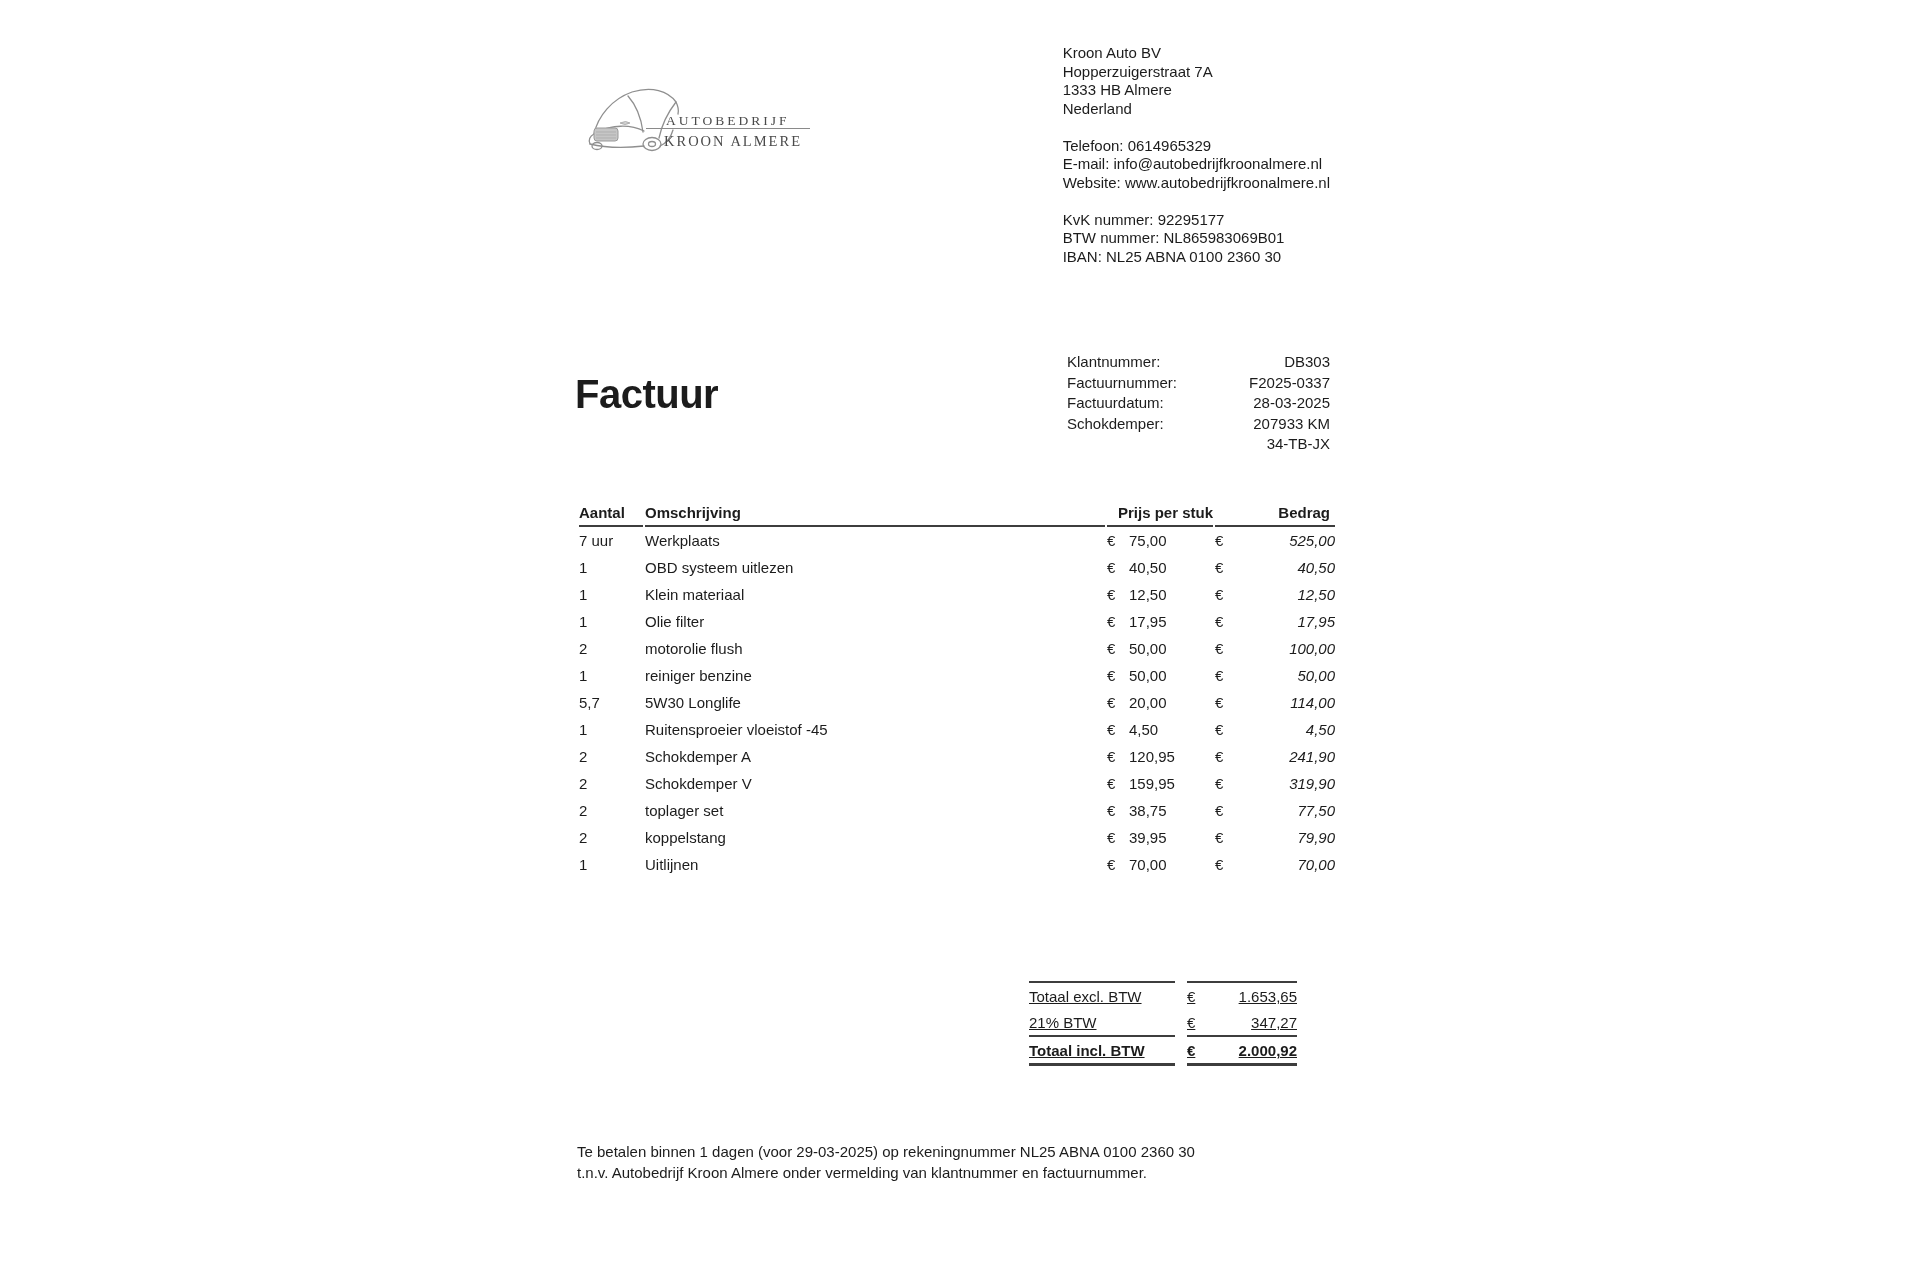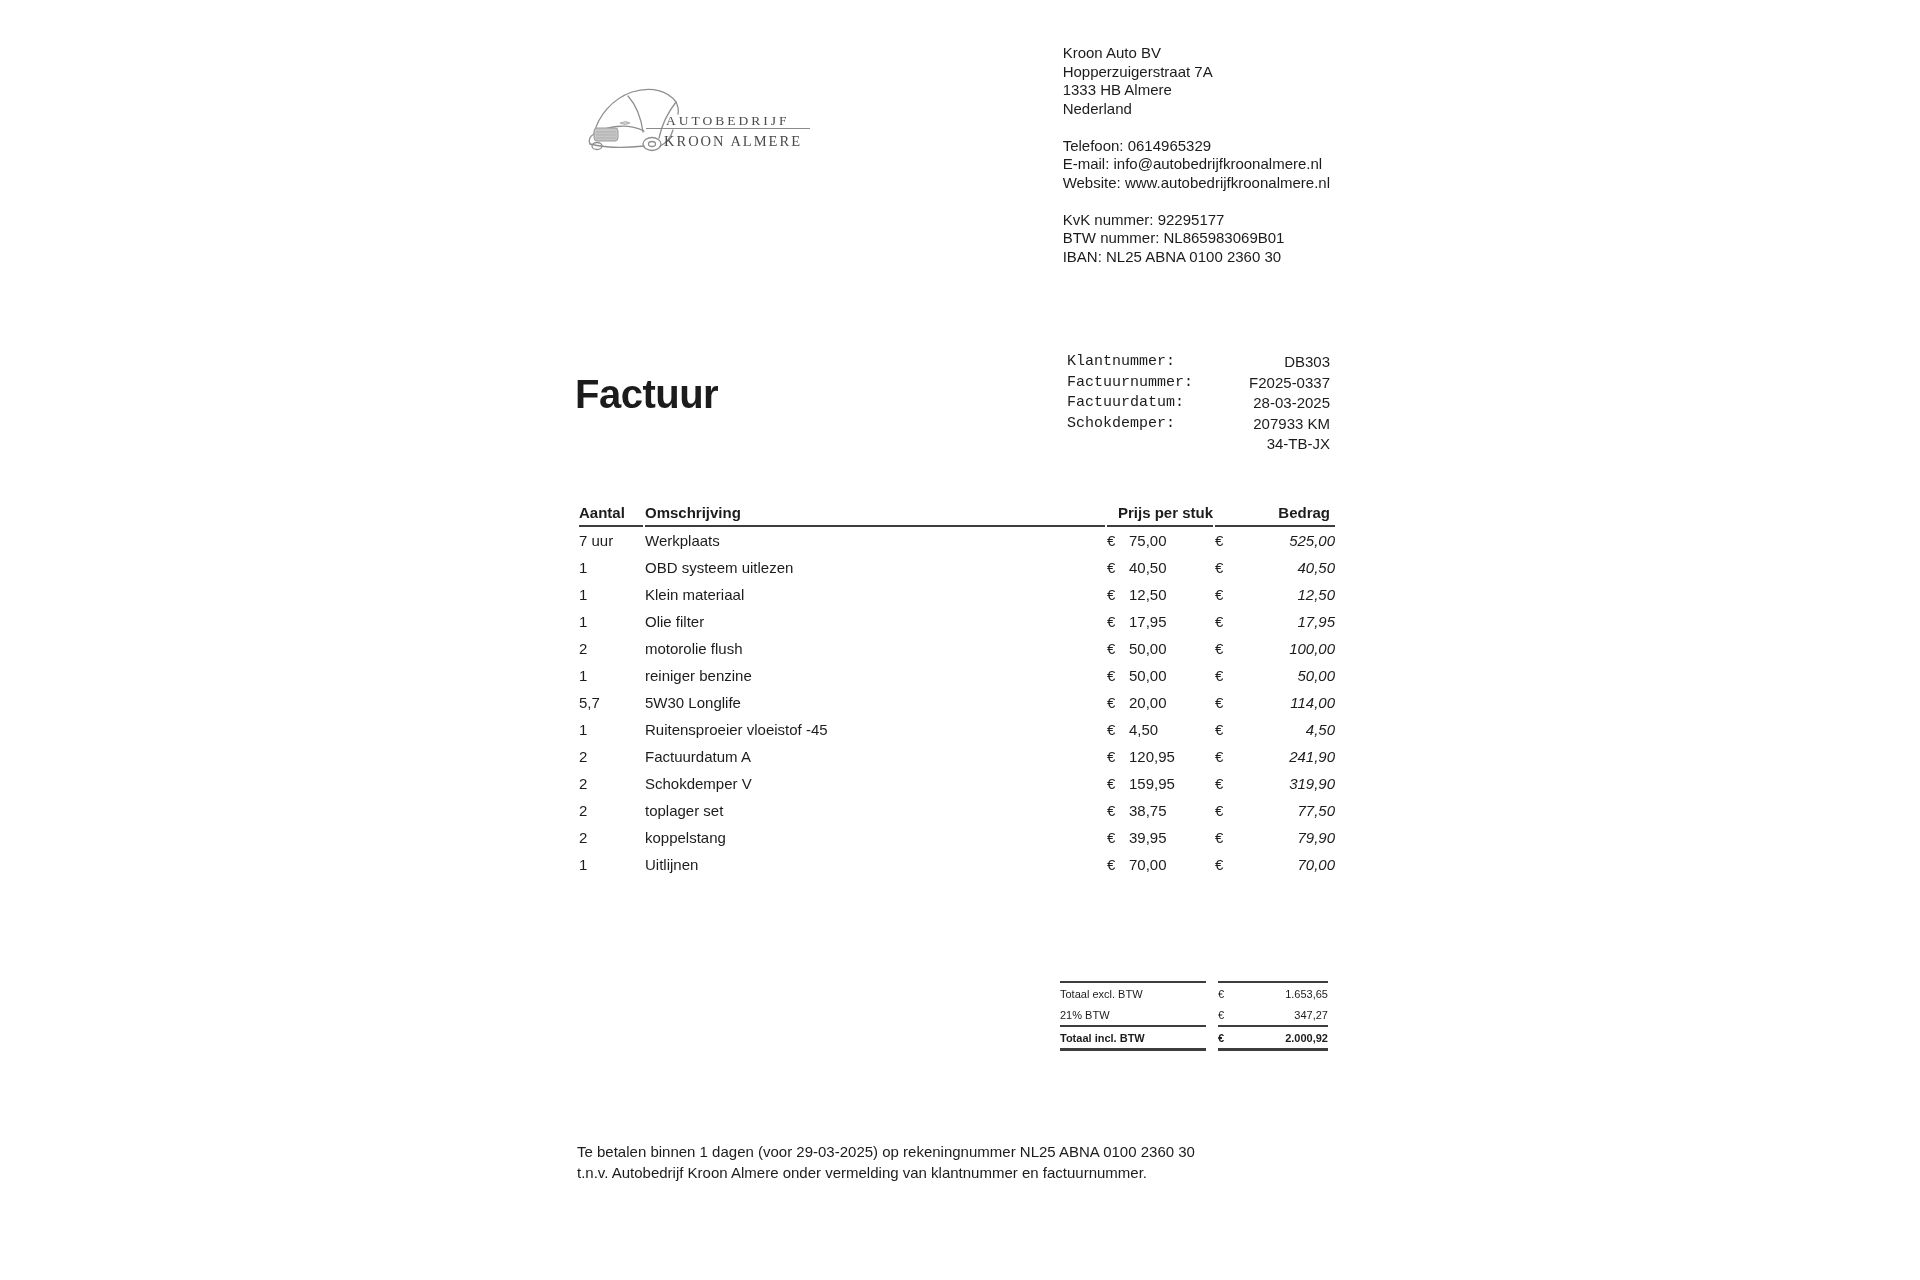--- a/index.html
+++ b/index.html
@@ -26,21 +26,21 @@
 
   
   .title {
     position: absolute; left: 575px; top: 372px;
     font-size: 40px; font-weight: bold; letter-spacing: -0.5px; line-height: 1.1;
   }
 
   
   .meta { position: absolute; left: 1067px; top: 352px; width: 263px; font-size: 15px; }
   .meta-row { display: flex; justify-content: space-between; line-height: 20.5px; }
-  .meta-label { text-align: center; font-family: Liberation Mono, monospace; }
+  .meta-label { text-align: center; }
   .meta-value { text-align: center; }
 
   
   table.items {
     position: absolute; left: 577px; top: 503px;
     width: 760px; border-collapse: separate; border-spacing: 2px 0;
     font-size: 15px; table-layout: fixed;
   }
   table.items th {
     font-weight: bold; text-align: left; vertical-align: bottom;
@@ -51,21 +51,21 @@
   table.items th.amt-h { text-align: right; padding-right: 5px; }
   table.items td { height: 27px; vertical-align: middle; padding: 0; overflow: hidden; white-space: nowrap; }
   td.c-qty { text-align: left; }
   td.c-desc { text-align: left; }
   td.c-eur1 { text-align: left; padding-left: 4px; }
   td.c-price { text-align: left; }
   td.c-eur2 { text-align: left; padding-left: 14px; }
   td.c-amt { text-align: right; padding-right: 5px; font-style: italic; }
 
   
-  .totals { position: absolute; left: 1060px; top: 981px; width: 268px; font-size: 11px; }
+  .totals { position: absolute; left: 1029px; top: 981px; width: 268px; font-size: 15px; text-decoration: underline; }
   .t-row { display: flex; }
   .t-label { width: 146px; margin-right: 12px; padding: 5px 0 4px 0; }
   .t-val { flex: 1; display: flex; justify-content: space-between; padding: 5px 0 4px 0; }
   .t-first .t-label, .t-first .t-val { border-top: 2px solid #3d3d3d; }
   .t-grand .t-label, .t-grand .t-val {
     border-top: 2px solid #3d3d3d; border-bottom: 3px solid #3d3d3d; font-weight: bold;
   }
 
   
   .footer { position: absolute; left: 577px; top: 1141px; width: 700px; font-size: 15px; line-height: 21px; }
@@ -220,21 +220,21 @@
       <tr>
         <td class="c-qty">1</td>
         <td class="c-desc">Ruitensproeier vloeistof -45</td>
         <td class="c-eur1">€</td>
         <td class="c-price">4,50</td>
         <td class="c-eur2">€</td>
         <td class="c-amt">4,50</td>
       </tr>
       <tr>
         <td class="c-qty">2</td>
-        <td class="c-desc">Factuurdatum A</td>
+        <td class="c-desc">Schokdemper A</td>
         <td class="c-eur1">€</td>
         <td class="c-price">120,95</td>
         <td class="c-eur2">€</td>
         <td class="c-amt">241,90</td>
       </tr>
       <tr>
         <td class="c-qty">2</td>
         <td class="c-desc">Schokdemper V</td>
         <td class="c-eur1">€</td>
         <td class="c-price">159,95</td>

